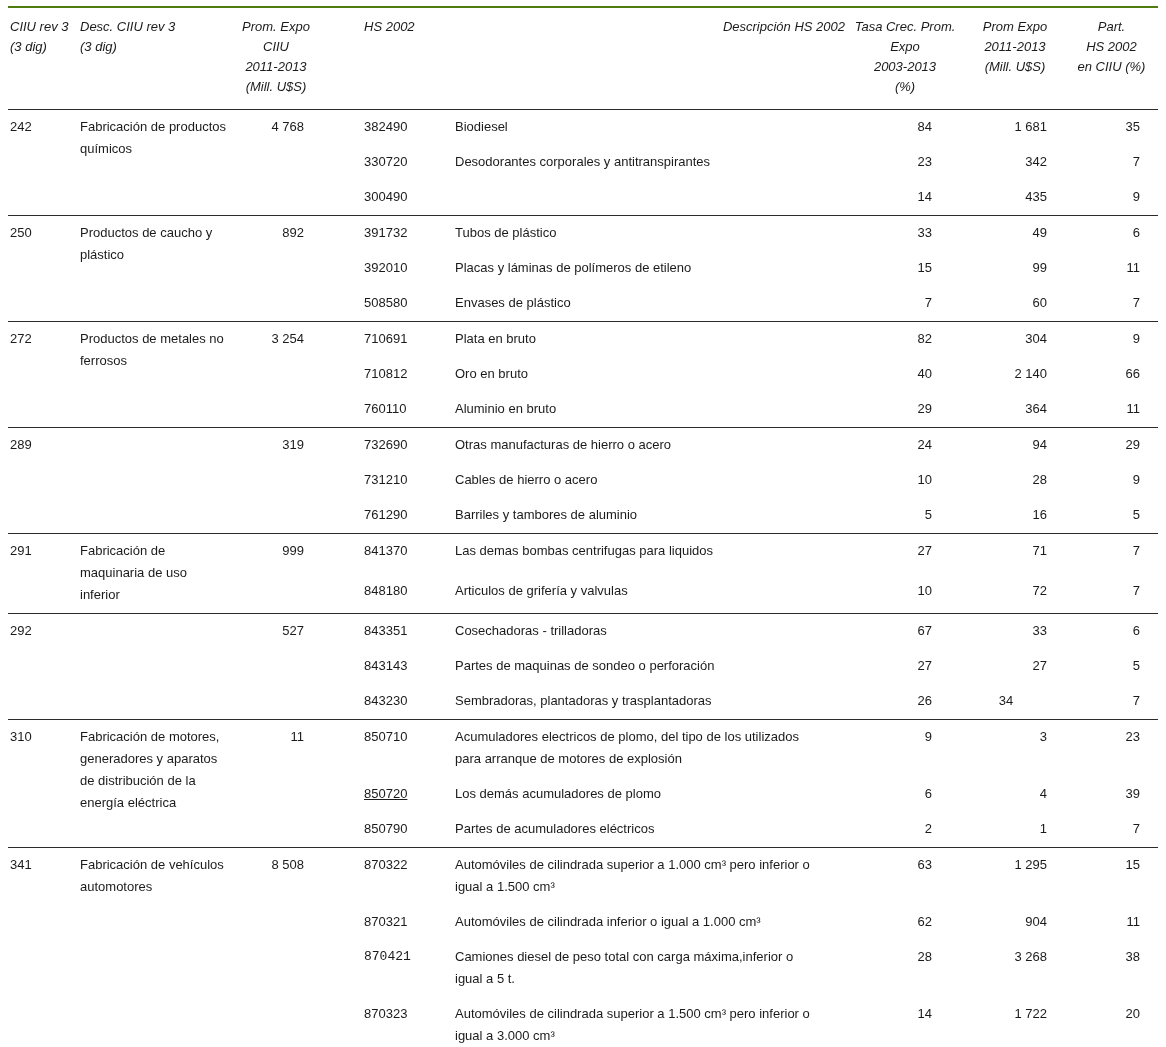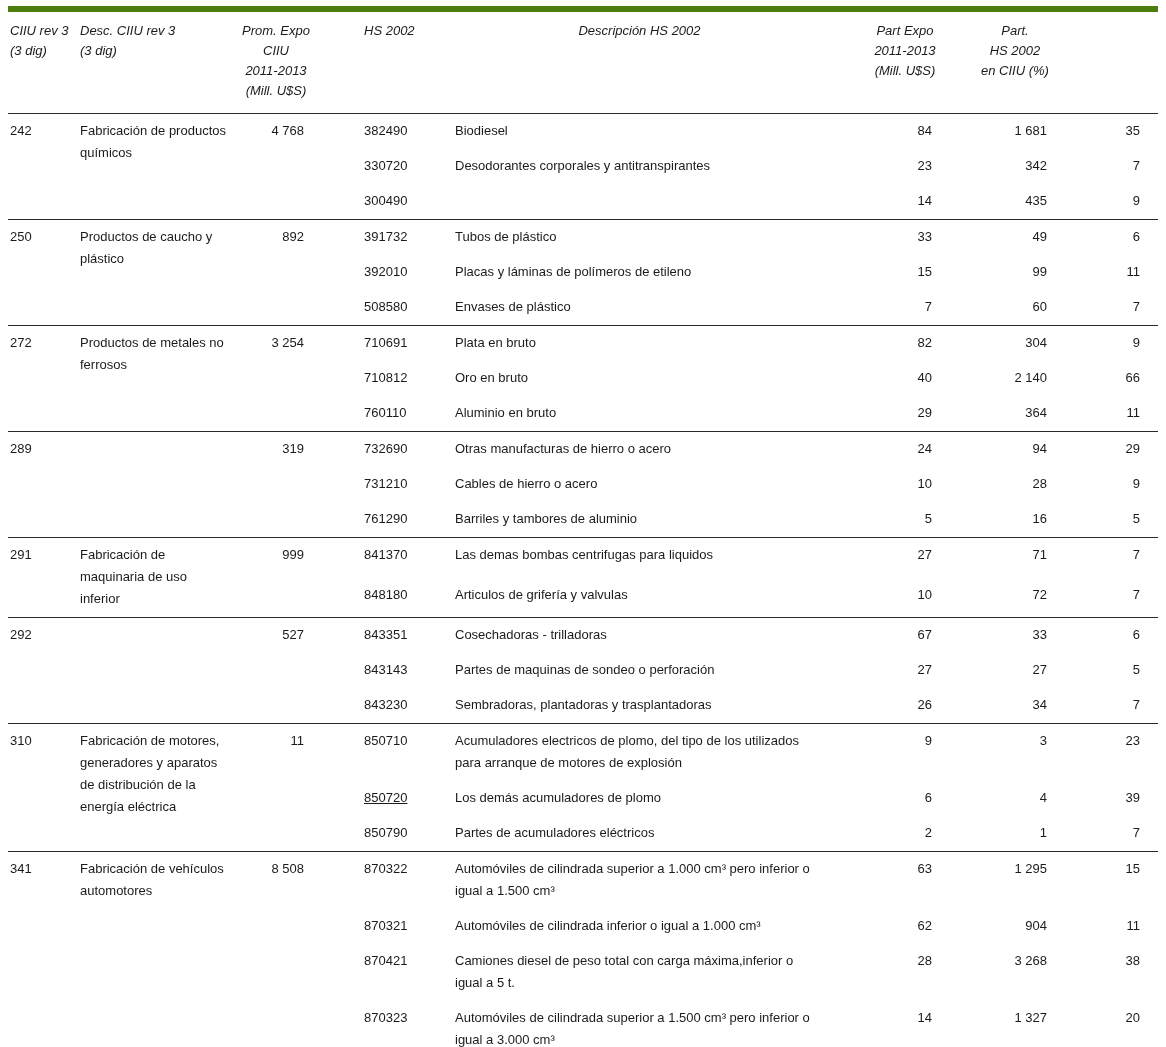--- a/index.html
+++ b/index.html
@@ -13,35 +13,35 @@
   .table-wrap {
     width: 1150px;
     margin: 6px 8px 0 8px;
   }
   .grid {
     display: grid;
     grid-template-columns: 72px 158px 76px 120px 411px 120px 100px 93px;
   }
   
   .header {
-    border-top: 6px solid #4d7c0f;
+    border-top: 2px solid #4d7c0f;
     border-bottom: 1px solid #2b2b2b;
     padding: 9px 0 12px 0;
   }
   .hcell {
     font-style: italic;
     font-size: 13px;
     line-height: 20px;
   }
   .hcell .line { display: block; }
   .h1 { text-align: left; padding-left: 2px; }
   .h2 { text-align: left; }
   .h3 { text-align: center; }
   .h4 { text-align: left; padding-left: 50px; }
-  .h5 { text-align: center; }
+  .h5 { text-align: right; }
   .h6 { text-align: center; }
   .h7 { text-align: center; }
   .h8 { text-align: center; }
   
   .group {
     border-bottom: 1px solid #2b2b2b;
   }
   .cell {
     font-size: 13px;
     line-height: 22px;
@@ -75,22 +75,27 @@
       <span class="line">Prom. Expo CIIU</span>
       <span class="line">2011-2013</span>
       <span class="line">(Mill. U$S)</span>
     </div>
     <div class="hcell h4">
       <span class="line">HS 2002</span>
     </div>
     <div class="hcell h5">
       <span class="line">Descripción HS 2002</span>
     </div>
+    <div class="hcell h6">
+      <span class="line">Tasa Crec. Prom. Expo</span>
+      <span class="line">2003-2013</span>
+      <span class="line">(%)</span>
+    </div>
     <div class="hcell h7">
-      <span class="line">Part Expo</span>
+      <span class="line">Prom Expo</span>
       <span class="line">2011-2013</span>
       <span class="line">(Mill. U$S)</span>
     </div>
     <div class="hcell h8">
       <span class="line">Part.</span>
       <span class="line">HS 2002</span>
       <span class="line">en CIIU (%)</span>
     </div>
   </div>
 
@@ -197,21 +202,21 @@
         <div class="cell c7" style="grid-area: 1 / 7;">33</div>
         <div class="cell c8" style="grid-area: 1 / 8;">6</div>
         <div class="cell c4" style="grid-area: 2 / 4;">843143</div>
         <div class="cell c5" style="grid-area: 2 / 5;">Partes de maquinas de sondeo o perforación</div>
         <div class="cell c6" style="grid-area: 2 / 6;">27</div>
         <div class="cell c7" style="grid-area: 2 / 7;">27</div>
         <div class="cell c8" style="grid-area: 2 / 8;">5</div>
         <div class="cell c4" style="grid-area: 3 / 4;">843230</div>
         <div class="cell c5" style="grid-area: 3 / 5;">Sembradoras, plantadoras y trasplantadoras</div>
         <div class="cell c6" style="grid-area: 3 / 6;">26</div>
-        <div class="cell c7" style="grid-area: 3 / 7;">34</div>
+        <div class="cell c7" style="grid-area: 3 / 7; text-align: center;">34</div>
         <div class="cell c8" style="grid-area: 3 / 8;">7</div>
       </div>
       <div class="group grid">
         <div class="cell c1" style="grid-area: 1 / 1;">310</div>
         <div class="cell c2" style="grid-area: 1 / 2 / 4 / 3;">Fabricación de motores, generadores y aparatos de distribución de la energía eléctrica</div>
         <div class="cell c3" style="grid-area: 1 / 3;">11</div>
         <div class="cell c4" style="grid-area: 1 / 4;">850710</div>
         <div class="cell c5" style="grid-area: 1 / 5;">Acumuladores electricos de plomo, del tipo de los utilizados para arranque de motores de explosión</div>
         <div class="cell c6" style="grid-area: 1 / 6;">9</div>
         <div class="cell c7" style="grid-area: 1 / 7;">3</div>
@@ -234,26 +239,26 @@
         <div class="cell c4" style="grid-area: 1 / 4;">870322</div>
         <div class="cell c5" style="grid-area: 1 / 5;">Automóviles de cilindrada superior a 1.000 cm³ pero inferior o igual a 1.500 cm³</div>
         <div class="cell c6" style="grid-area: 1 / 6;">63</div>
         <div class="cell c7" style="grid-area: 1 / 7;">1 295</div>
         <div class="cell c8" style="grid-area: 1 / 8;">15</div>
         <div class="cell c4" style="grid-area: 2 / 4;">870321</div>
         <div class="cell c5" style="grid-area: 2 / 5;">Automóviles de cilindrada inferior o igual a 1.000 cm³</div>
         <div class="cell c6" style="grid-area: 2 / 6;">62</div>
         <div class="cell c7" style="grid-area: 2 / 7;">904</div>
         <div class="cell c8" style="grid-area: 2 / 8;">11</div>
-        <div class="cell c4" style="grid-area: 3 / 4;">870421</div>
+        <div class="cell c4" style="grid-area: 3 / 4; font-family: Liberation Mono, monospace;">870421</div>
         <div class="cell c5" style="grid-area: 3 / 5;">Camiones diesel de peso total con carga máxima,inferior o igual a 5 t.</div>
         <div class="cell c6" style="grid-area: 3 / 6;">28</div>
         <div class="cell c7" style="grid-area: 3 / 7;">3 268</div>
         <div class="cell c8" style="grid-area: 3 / 8;">38</div>
         <div class="cell c4" style="grid-area: 4 / 4;">870323</div>
         <div class="cell c5" style="grid-area: 4 / 5;">Automóviles de cilindrada superior a 1.500 cm³ pero inferior o igual a 3.000 cm³</div>
         <div class="cell c6" style="grid-area: 4 / 6;">14</div>
-        <div class="cell c7" style="grid-area: 4 / 7;">1 327</div>
+        <div class="cell c7" style="grid-area: 4 / 7;">1 722</div>
         <div class="cell c8" style="grid-area: 4 / 8;">20</div>
       </div>
     </div>
 
 </div>
 
 </body></html>

